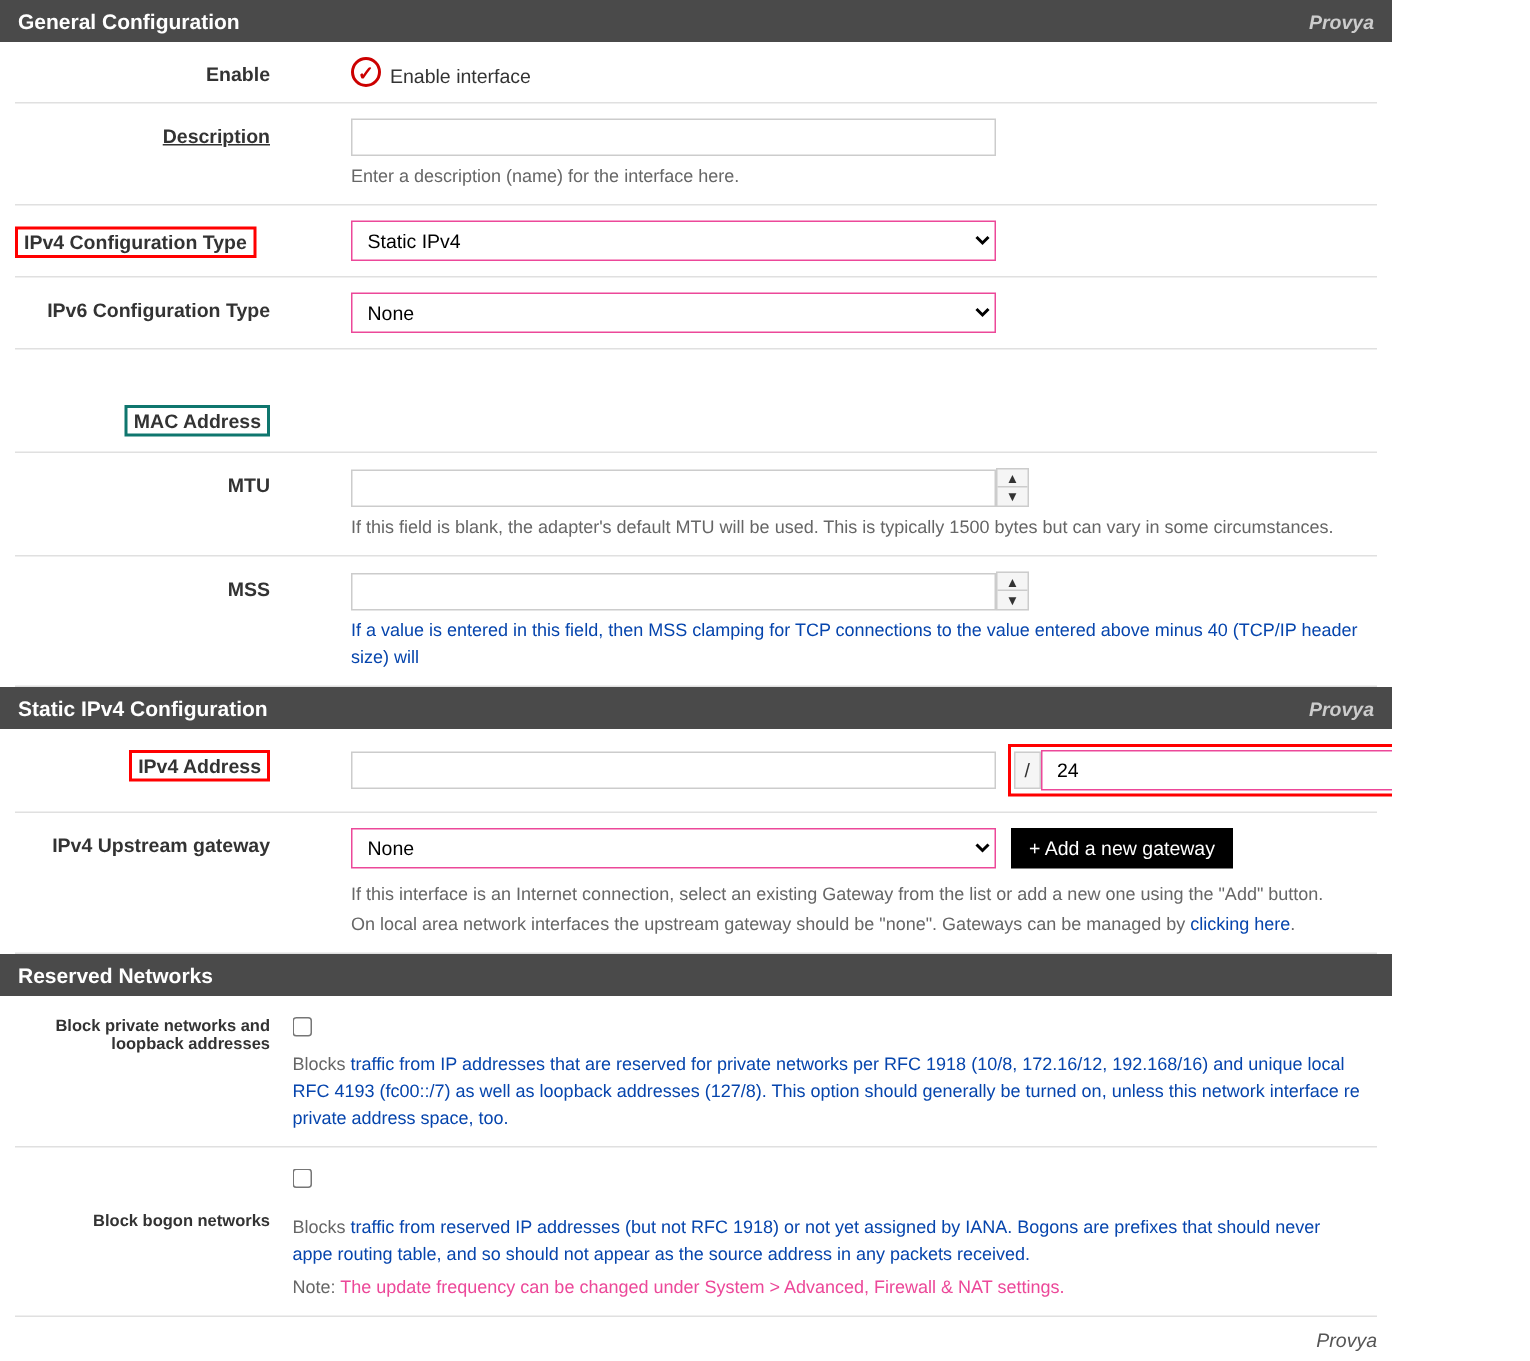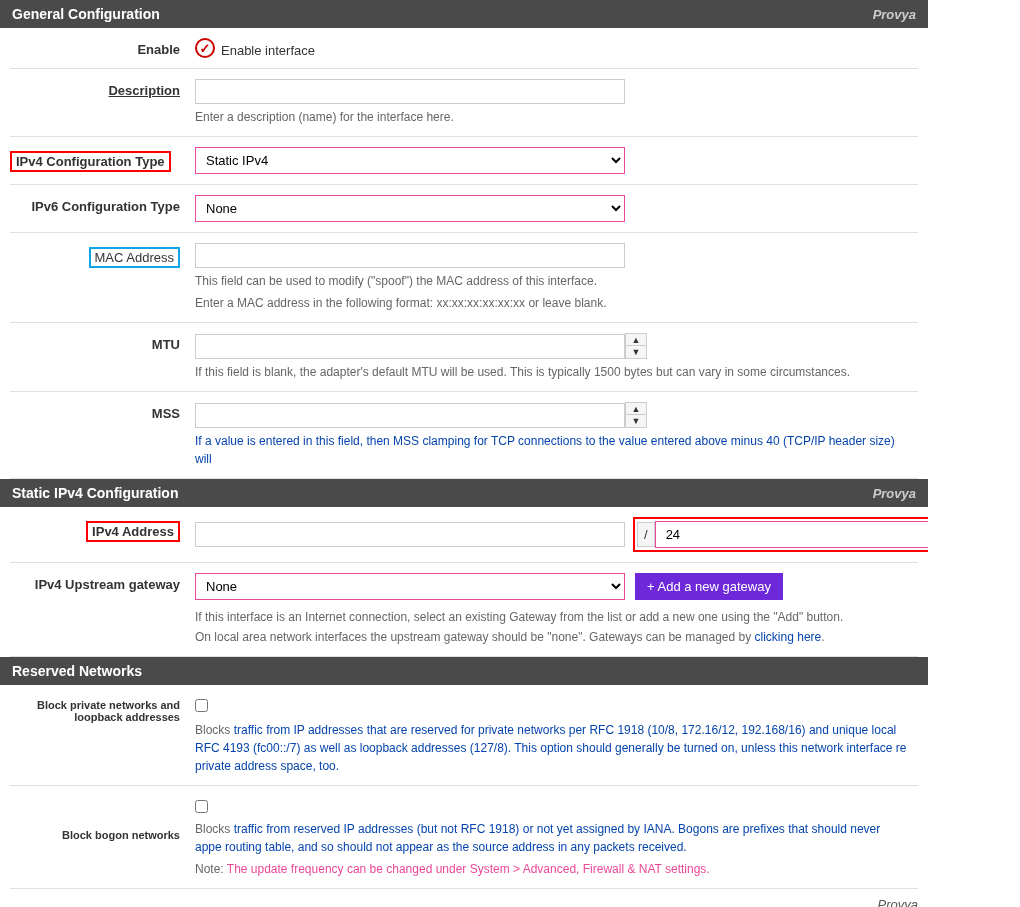--- a/index.html
+++ b/index.html
@@ -20,20 +20,21 @@
       font-style: italic;
       font-size: 13px;
       color: #ccc;
     }
 
     .form-row {
       display: flex;
       align-items: flex-start;
       padding: 10px 0;
       border-bottom: 1px solid #e0e0e0;
+      gap: 39px;
     }
 
     .form-label {
       width: 185px;
       min-width: 185px;
       text-align: right;
       padding-right: 15px;
       padding-top: 4px;
       font-weight: bold;
       font-size: 13px;
@@ -167,21 +168,21 @@
 
     .cidr-select {
       padding: 4px 6px;
       border: 1px solid #ccc;
       border-left: none;
       font-size: 13px;
       width: 70px;
     }
 
     .add-gateway-btn {
-      background: #6d28d9;
+      background: #000000;
       color: #fff;
       border: none;
       padding: 6px 12px;
       font-size: 13px;
       cursor: pointer;
       display: flex;
       align-items: center;
       gap: 4px;
     }
 
@@ -207,25 +208,26 @@
       overflow-x: hidden;
     }
 
     .gateway-row-content {
       display: flex;
       align-items: flex-start;
       gap: 10px;
     }
 
     .mac-label-box {
-      border: 2px solid #0ea5e9;
-      font-weight: normal;
+      border: 2px solid #0f766e;
+      font-weight: bold;
       font-size: 13px;
       padding: 1px 4px;
       display: inline-block;
+      margin-top: 23px;
     }
 
     .ipv4-type-label {
       border: 2px solid red;
       font-weight: bold;
       font-size: 13px;
       padding: 1px 4px;
       display: inline-block;
     }
 
@@ -293,25 +295,20 @@
           <option>Static IPv6</option>
           <option>DHCP6</option>
           <option>SLAAC</option>
         </select>
       </div>
     </div>
 
     <div class="form-row">
       <div class="form-label" style="display:flex;justify-content:flex-end;padding-right:15px;padding-top:4px;">
         <span class="mac-label-box">MAC Address</span>
-      </div>
-      <div class="form-content">
-        <input type="text" style="">
-        <div class="help-text">This field can be used to modify ("spoof") the MAC address of this interface.</div>
-        <div class="help-text">Enter a MAC address in the following format: xx:xx:xx:xx:xx:xx or leave blank.</div>
       </div>
     </div>
 
     <div class="form-row">
       <div class="form-label">MTU</div>
       <div class="form-content">
         <div class="mtu-input-wrapper">
           <input type="text" class="mtu-input" style="">
           <div class="spinner-btn">
             <span>▲</span>
@@ -404,21 +401,21 @@
         <div class="help-text" style="margin-top:6px;">
           <span>Blocks </span><span style="color:#0645ad;">traffic from IP addresses that are reserved for private networks per RFC 1918 (10/8, 172.16/12, 192.168/16) and unique local RFC 4193 (fc00::/7) as well as loopback addresses (127/8). This option should generally be turned on, unless this network interface re private address space, too.</span>
         </div>
       </div>
     </div>
 
     <div class="reserved-networks-row">
       <div class="reserved-label" style="text-align:right;padding-right:15px;padding-top:4px;font-weight:bold;margin-top:29px;">Block bogon networks</div>
       <div class="form-content">
         <input type="checkbox" style="margin-top: 4px;">
-        <div class="help-text" style="margin-top:4px;">
+        <div class="help-text" style="margin-top:14px;">
           <span>Blocks </span><span style="color:#0645ad;">traffic from reserved IP addresses (but not RFC 1918) or not yet assigned by IANA. Bogons are prefixes that should never appe routing table, and so should not appear as the source address in any packets received.</span>
         </div>
         <div class="help-text" style="margin-top:4px;">
           <span>Note: </span><span style="color:#ec4899;">The update frequency can be changed under System &gt; Advanced, Firewall &amp; NAT settings.</span>
         </div>
       </div>
     </div>
 
   </div>
 

